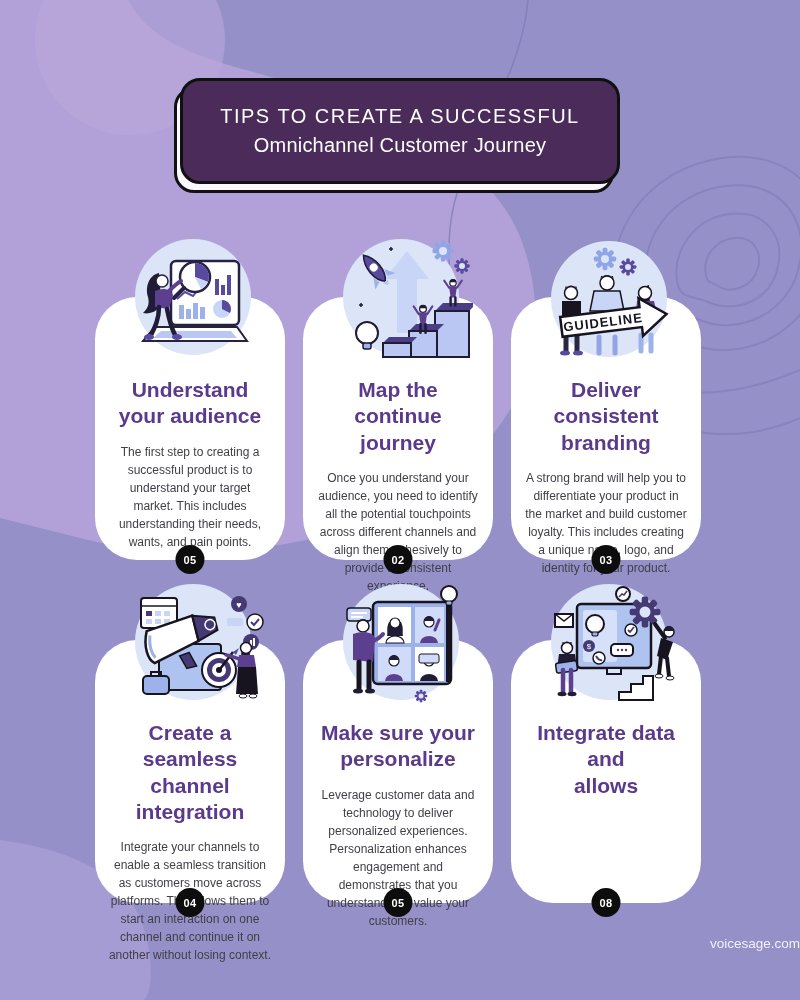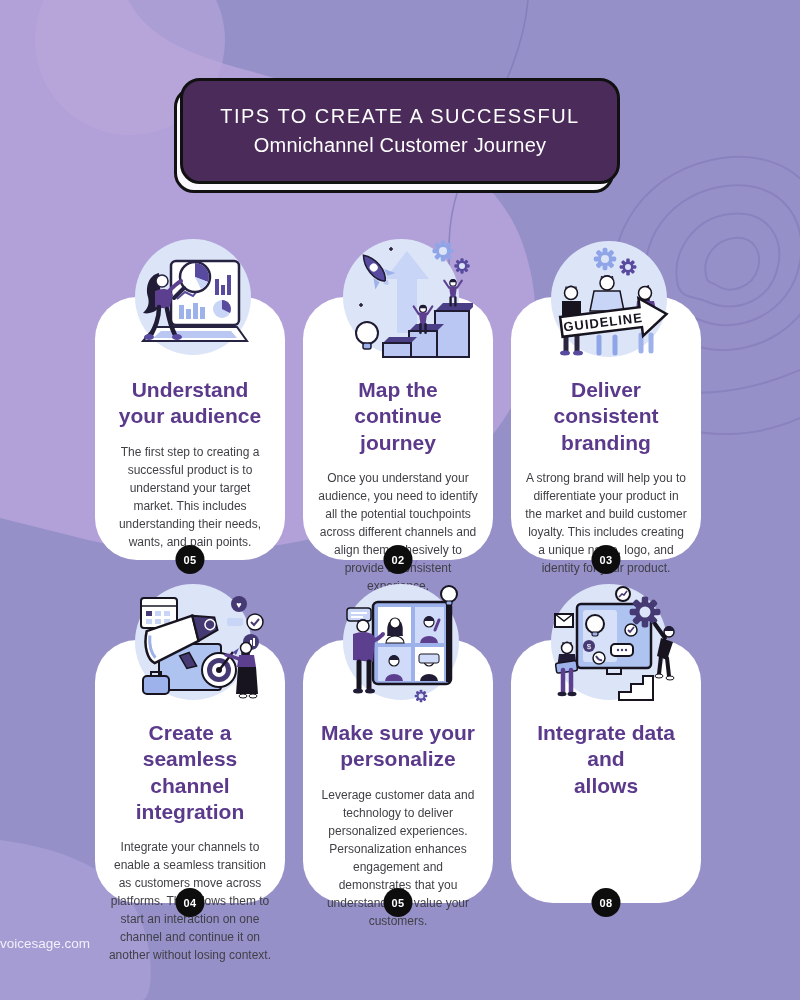--- a/index.html
+++ b/index.html
@@ -26,21 +26,21 @@
   .illus{position:absolute;top:0;left:50%;transform:translateX(-50%);z-index:2;width:150px;height:132px;}
   .card{margin-top:62px;background:var(--card-bg,#fff);border-radius:42px;height:263px;
     box-sizing:border-box;padding:80px 13px 0;text-align:center;position:relative;}
   .card-title{margin:0;color:var(--card-title,#5b3a8c);font-size:21px;line-height:1.25;font-weight:700;}
   .card-title span{display:block;}
   .card-body{margin:13px 0 0;color:var(--card-body-text,#3f3f46);font-size:12px;line-height:1.5;}
   .badge{position:absolute;left:50%;bottom:-14px;transform:translateX(-50%);
     width:29px;height:29px;border-radius:50%;background:var(--badge-bg,#0d0d0d);
     color:var(--badge-text,#fff);font-size:11px;font-weight:700;letter-spacing:.5px;
     display:flex;align-items:center;justify-content:center;z-index:3;}
-  .footer{position:absolute;top:936px;left:0;width:100%;text-align:left;
+  .footer{position:absolute;top:936px;left:0;width:100%;text-align:right;
     color:var(--footer-text,#f2f0fa);font-size:13.5px;z-index:2;}
 </style>
 </head>
 <body>
 
 <svg class="bg-decor" width="800" height="1000" viewBox="0 0 800 1000">
   <path fill="#b2a1d8" d="M0 0 L128 0 C148 38 188 54 246 70 C348 98 486 142 522 242 C558 344 520 432 428 492 C328 556 178 562 88 540 L0 518 Z"></path>
   <circle cx="130" cy="40" r="95" fill="#bba9dd" opacity="0.55"></circle>
   <path fill="#a49cd3" d="M0 840 C60 848 118 868 140 918 C156 958 152 1000 142 1000 L0 1000 Z"></path>
   <path fill="none" stroke="#7f77b6" stroke-width="1.6" opacity="0.7" d="M528 0 C520 90 458 148 450 228 C443 308 472 332 464 420 C458 492 430 520 414 568"></path>

